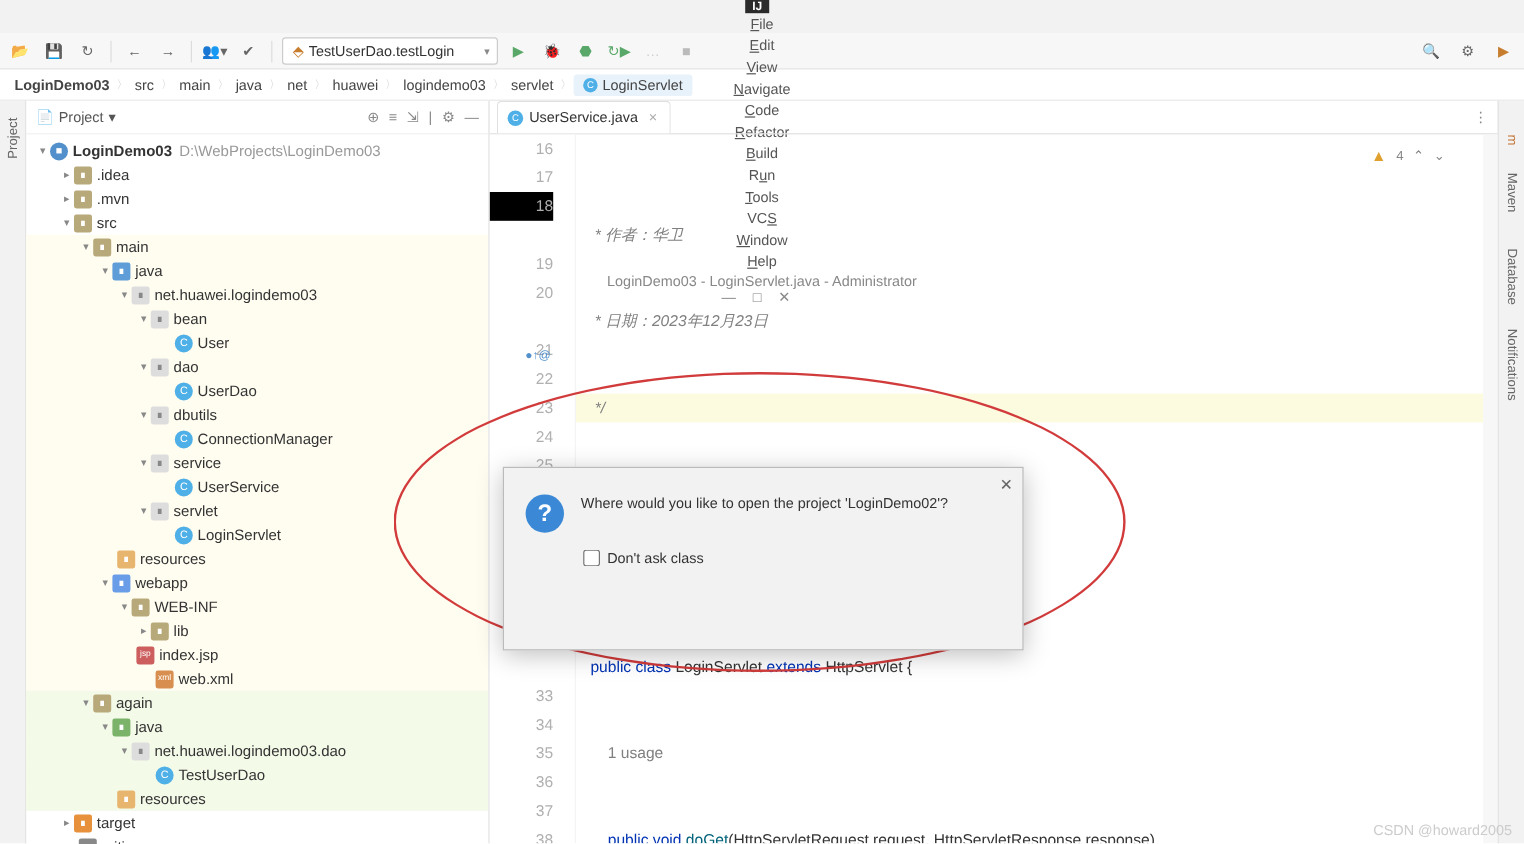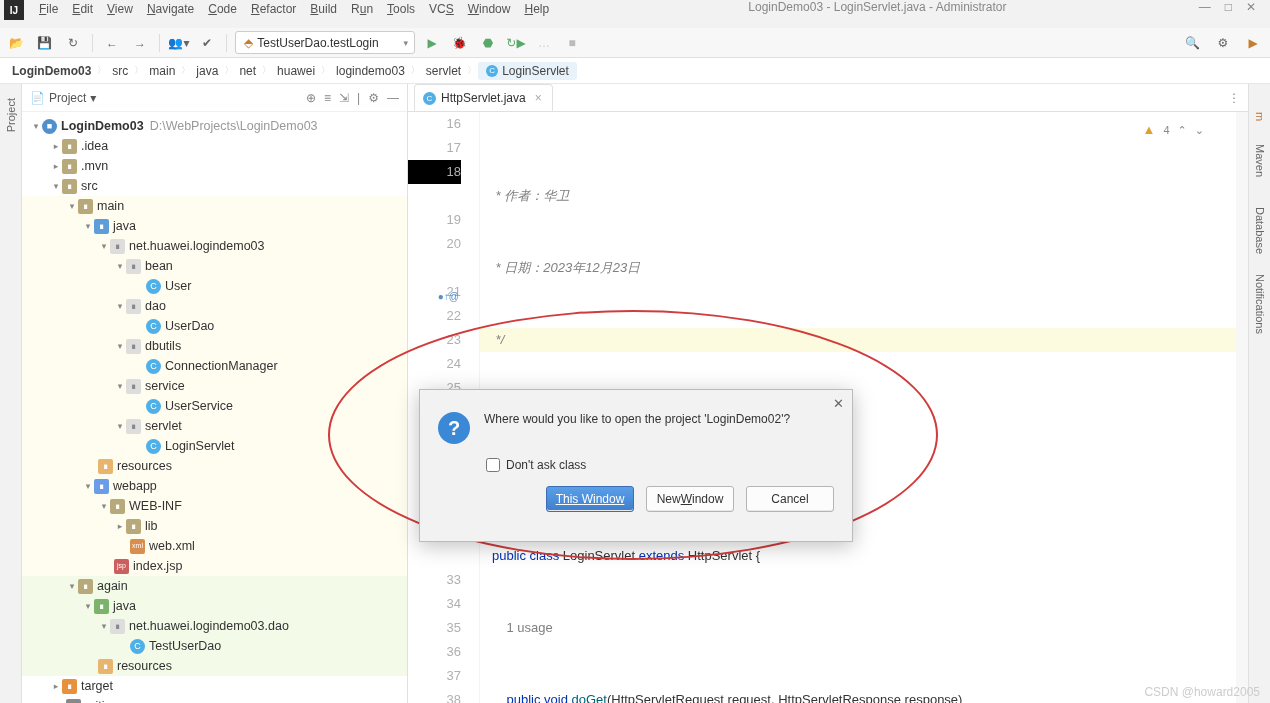--- a/index.html
+++ b/index.html
@@ -1,17 +1,17 @@
 <!DOCTYPE html>
 <html><head>
 <meta charset="utf-8">
 <style>
 * { margin:0; padding:0; box-sizing:border-box; font-family:"Segoe UI",Arial,sans-serif; }
 body { width:1270px; height:703px; background:#fff; font-size:12px; color:#333; overflow:hidden; position:relative; }
-.titlebar { height:28px; display:flex; align-items:flex-start; background:#f2f2f2; padding:0 4px; }
+.titlebar { height:28px; display:flex; align-items:center; background:#f2f2f2; padding:0 4px;flex-direction:column; }
 .appicon { width:20px; height:20px; background:#2b2b2b; margin-right:8px; display:flex; align-items:center; justify-content:center; color:#fff; font-weight:bold; font-size:10px; }
 .menuitem { padding:2px 7px; cursor:default; color:#555; }
 .menuitem u { text-decoration:underline; }
 .title-center { flex:1; text-align:center; color:#888; font-size:12px; }
 .winbtns { display:flex; gap:14px; color:#888; padding-right:10px; }
 .toolbar { height:30px; display:flex; align-items:center; background:#f7f7f7; border-bottom:1px solid #e0e0e0; padding:0 6px; gap:6px; }
 .tb-btn { width:22px; height:22px; display:flex; align-items:center; justify-content:center; color:#666; }
 .tb-sep { width:1px; height:18px; background:#ddd; margin:0 2px; }
 .run-combo { border:1px solid #ccc; border-radius:3px; height:23px; display:flex; align-items:center; padding:0 22px 0 8px; min-width:180px; background:#fff; position:relative; }
 .run-combo::after { content:"▾"; position:absolute; right:6px; color:#888; font-size:9px; }
@@ -272,27 +272,27 @@
       <div class="node hl0" style="padding-left:76px">
           <span class="arrow">▾</span>
           <span class="ic ic-folder">∎</span>
           <span>WEB-INF</span>
         </div>
       <div class="node hl0" style="padding-left:92px">
           <span class="arrow">▸</span>
           <span class="ic ic-folder">∎</span>
           <span>lib</span>
         </div>
+      <div class="node hl0" style="padding-left:92px">
+          <span class="ic ic-jsp">jsp</span>
+          <span>index.jsp</span>
+        </div>
       <div class="node hl0" style="padding-left:108px">
           <span class="ic ic-xml">xml</span>
           <span>web.xml</span>
-        </div>
-      <div class="node hl0" style="padding-left:92px">
-          <span class="ic ic-jsp">jsp</span>
-          <span>index.jsp</span>
         </div>
       <div class="node hl1" style="padding-left:44px">
           <span class="arrow">▾</span>
           <span class="ic ic-folder">∎</span>
           <span>again</span>
         </div>
       <div class="node hl1" style="padding-left:60px">
           <span class="arrow">▾</span>
           <span class="ic" style="background:#7cb36a;color:#fff">∎</span>
           <span>java</span>
@@ -319,21 +319,21 @@
           <span class="ic" style="background:#888;color:#fff">∎</span>
           <span>.gitignore</span>
         </div>
     </div>
   </div>
 
   <div class="editor">
     <div class="tabs">
       <div class="tab">
           <span class="ci">C</span>
-          <span>HttpServlet.java</span>
+          <span>UserService.java</span>
           <span class="tab-close">×</span>
         </div>
       <span class="tabs-more">⋮</span>
     </div>
     <div class="code">
       <div class="gutter">
         <div>16</div>
           <div>17</div>
           <div class="gut-hl">18</div>
         <div></div>
@@ -403,22 +403,15 @@
   <div class="dlg-body">
     <div class="dlg-icon">?</div>
     <div>
       <div class="dlg-msg">Where would you like to open the project 'LoginDemo02'?</div>
     </div>
   </div>
   <div class="dlg-check">
     <input type="checkbox" style="">
     <span>Don't ask class</span>
   </div>
-  <div class="dlg-btns">
-    <div class="dlg-btn primary">
-        <u>This Window</u>
-      </div>
-    <div class="dlg-btn">New <u>W</u>indow</div>
-    <div class="dlg-btn">Cancel</div>
-  </div>
 </div>
 
 <div class="watermark">CSDN @howard2005</div>
 
 </body></html>

